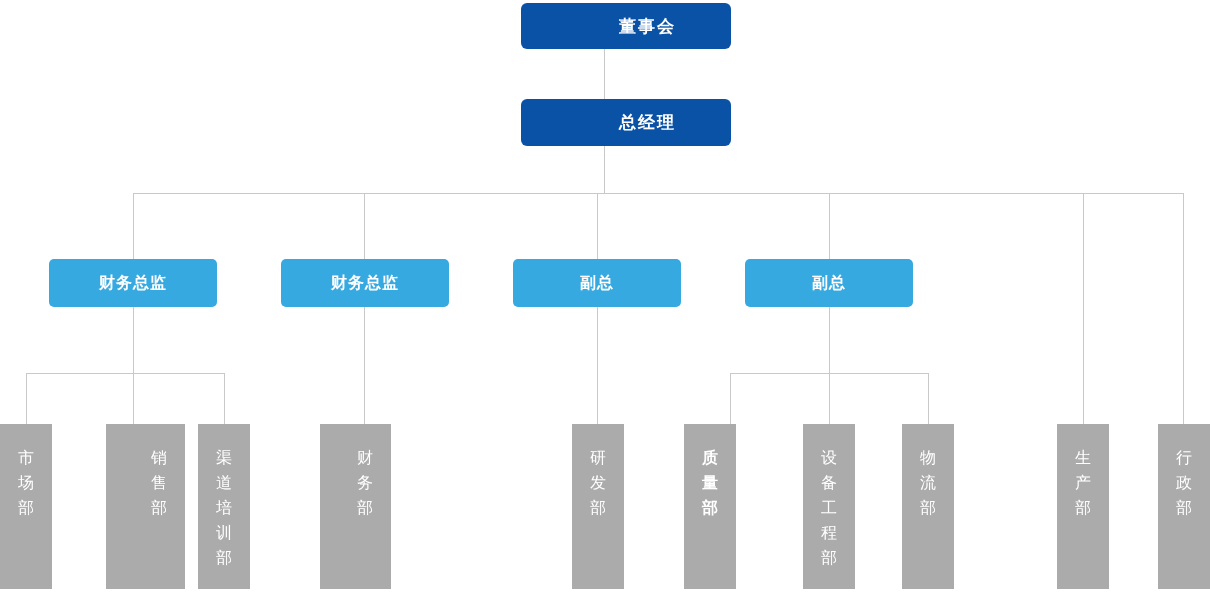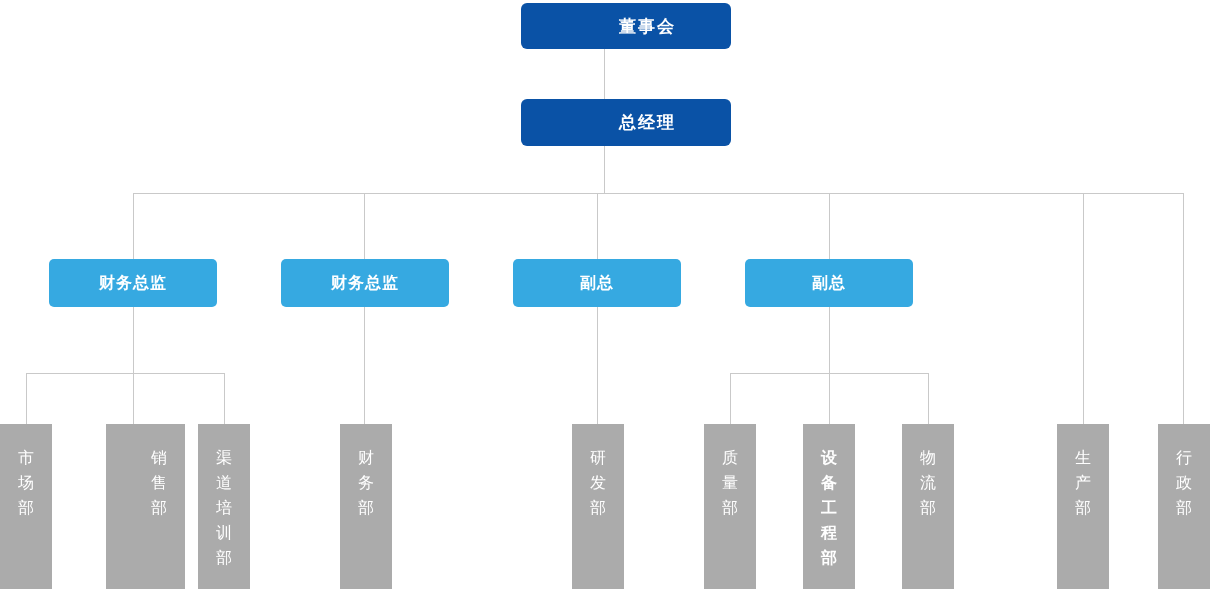--- a/index.html
+++ b/index.html
@@ -110,30 +110,30 @@
 
   <div class="dept" style="left:0px;">
     <span class="vtxt">市场部</span>
   </div>
   <div class="dept" style="left:106px;padding-left:27px;">
     <span class="vtxt">销售部</span>
   </div>
   <div class="dept" style="left:198px;">
     <span class="vtxt">渠道培训部</span>
   </div>
-  <div class="dept" style="left:340px;">
+  <div class="dept" style="left:320px;padding-left:19px;">
     <span class="vtxt">财务部</span>
   </div>
   <div class="dept" style="left:572px;">
     <span class="vtxt">研发部</span>
   </div>
-  <div class="dept" style="left:704px;">
+  <div class="dept" style="left:684px;font-weight:bold;">
     <span class="vtxt">质量部</span>
   </div>
-  <div class="dept" style="left:803px;font-weight:bold;">
+  <div class="dept" style="left:803px;">
     <span class="vtxt">设备工程部</span>
   </div>
   <div class="dept" style="left:902px;">
     <span class="vtxt">物流部</span>
   </div>
   <div class="dept" style="left:1057px;">
     <span class="vtxt">生产部</span>
   </div>
   <div class="dept" style="left:1158px;">
     <span class="vtxt">行政部</span>

